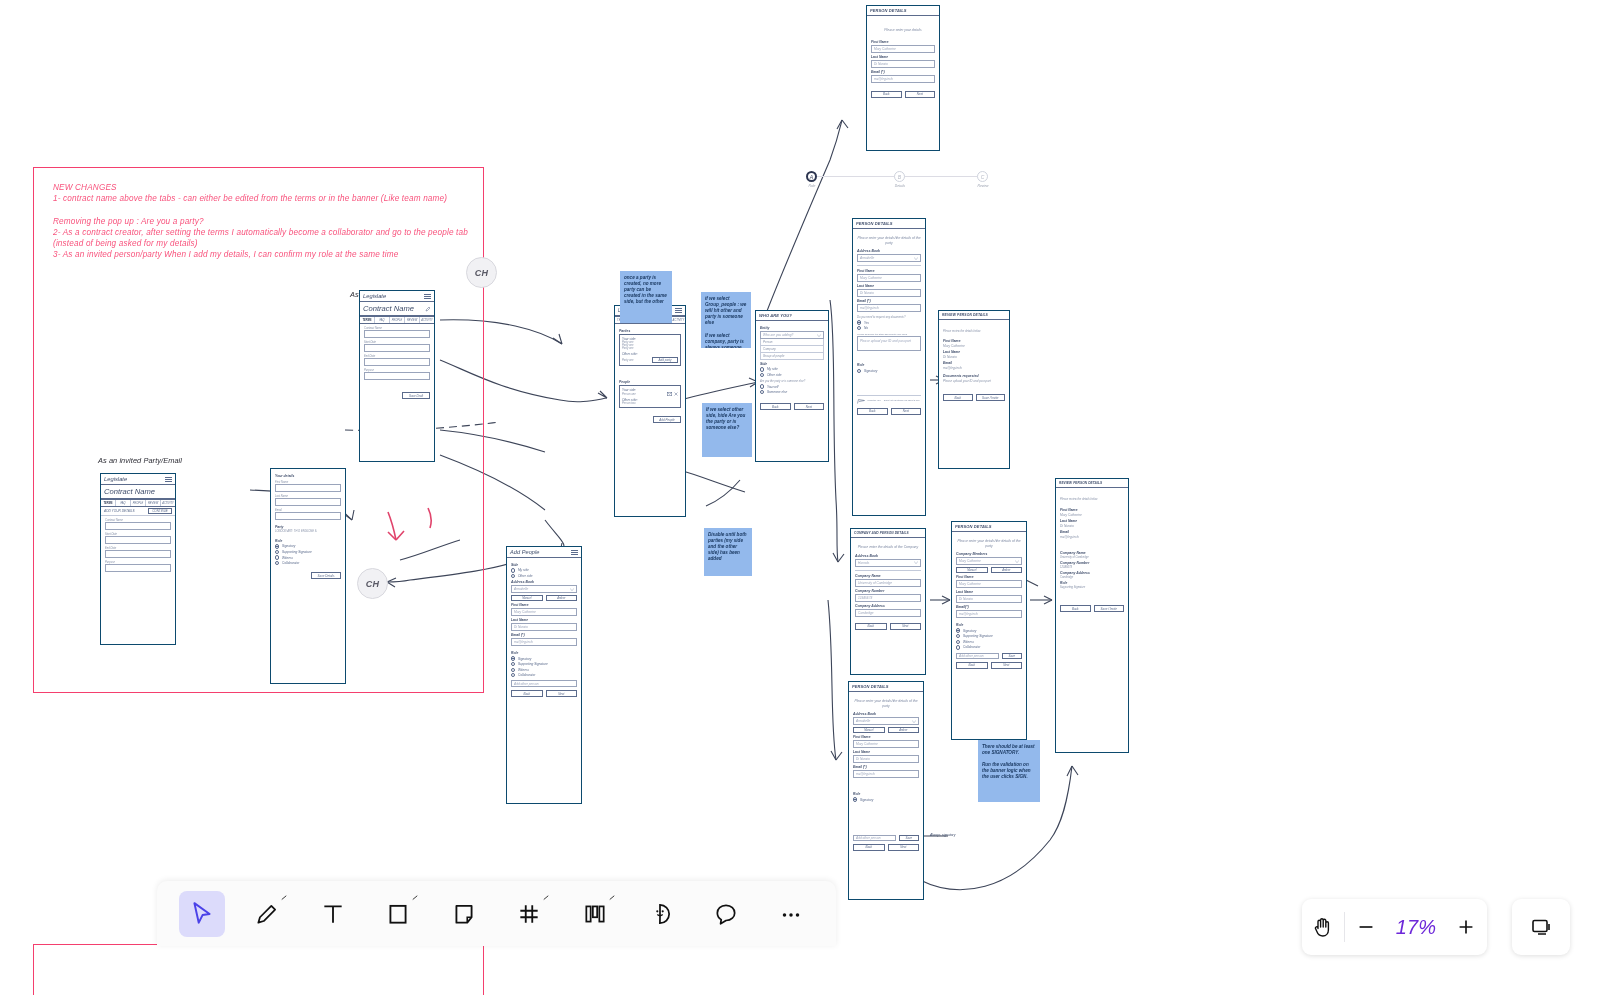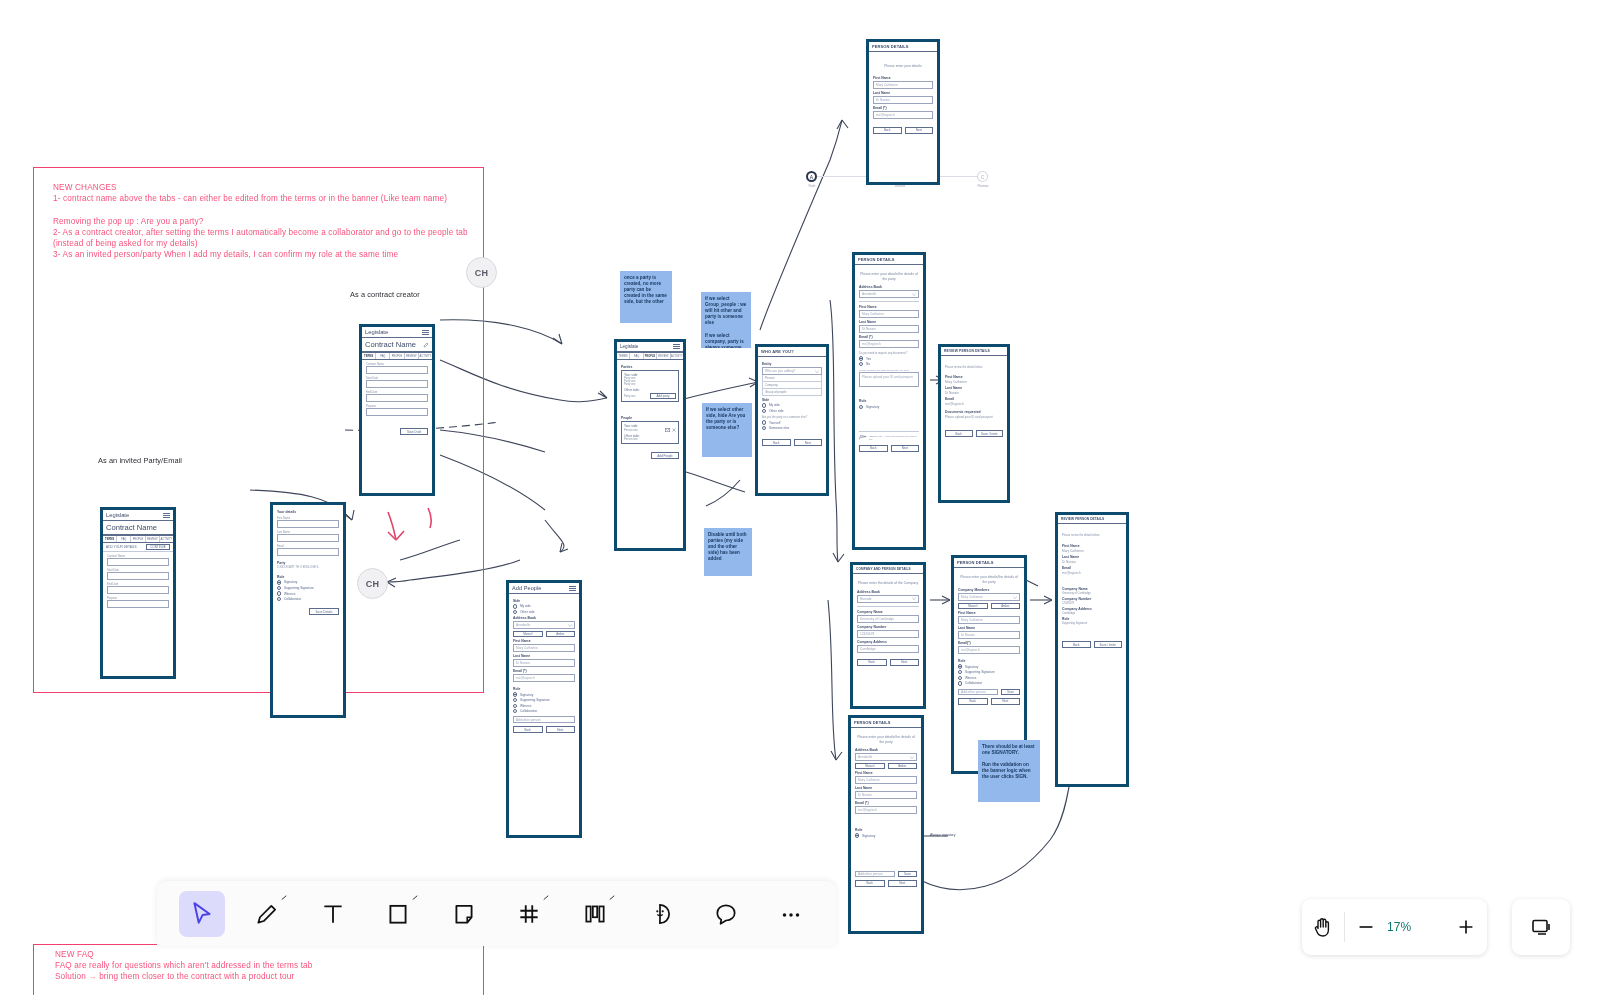--- a/index.html
+++ b/index.html
@@ -2,33 +2,33 @@
 <html><head>
 <meta charset="utf-8">
 <style>
   html,body{margin:0;padding:0;}
   body{
     width:1600px;height:995px;overflow:hidden;position:relative;
     background:#ffffff;
     font-family:"Liberation Sans","DejaVu Sans",sans-serif;
     -webkit-font-smoothing:antialiased;
   }
-  .canvas{position:absolute;inset:0;overflow:hidden;}
+  .canvas{position:absolute;inset:0;overflow:hidden;font-style:italic;}
   svg.ink{position:absolute;left:0;top:0;width:1600px;height:995px;pointer-events:none;}
 
   
   .redframe{position:absolute;border:1.6px solid #f43f6e;box-sizing:border-box;}
   .redtext{position:absolute;color:#f8527c;font-size:8.2px;line-height:11.2px;white-space:pre-line;letter-spacing:.02em;}
 
   
   .sticky{position:absolute;background:#93b9ec;color:#1b3a63;font-size:4.6px;line-height:6.1px;
           padding:4px 4px;box-sizing:border-box;white-space:pre-line;overflow:hidden;font-weight:600;}
 
   
-  .wf{position:absolute;background:#ffffff;border:3px solid #0c4a6e;box-sizing:border-box;overflow:hidden;margin-top:34px;}
+  .wf{position:absolute;background:#ffffff;border:1px solid #0c4a6e;box-sizing:border-box;overflow:hidden;}
   .wf .hdr{border-bottom:1px solid #5b6b8c;display:flex;align-items:center;justify-content:space-between;
            padding:2px 3px;box-sizing:border-box;}
   .wf .hdrtitle{font-size:5.6px;color:#3f4d6b;letter-spacing:.01em;}
   .wf .ttl{font-size:4.0px;color:#3f4d6b;font-weight:700;letter-spacing:.03em;}
   .wf .sub{font-size:3.4px;color:#7a86a0;text-align:center;line-height:4.6px;}
   .wf .lbl{font-size:3.4px;color:#3f4d6b;font-weight:700;margin:2px 0 1px 0;}
   .wf .lblsm{font-size:2.7px;color:#8691a8;}
   .wf .inp{border:1px solid #9aa4bb;height:8px;display:flex;align-items:center;padding:0 2px;
            box-sizing:border-box;font-size:3.2px;color:#9aa4bb;background:#fff;}
   .wf .inp.tall{height:15px;align-items:flex-start;padding-top:1.5px;}
@@ -78,21 +78,21 @@
            display:flex;align-items:center;padding:0 22px;box-sizing:border-box;gap:20px;}
   .tool{width:46px;height:46px;border-radius:8px;display:flex;align-items:center;justify-content:center;
         position:relative;cursor:pointer;}
   .tool.active{background:#dcdbfb;}
   .tool .caret{position:absolute;right:3px;top:4px;width:6px;height:6px;}
 
   
   .zoombar{position:absolute;right:113px;top:899px;height:56px;background:#fff;border-radius:9px;
            box-shadow:0 1px 5px rgba(0,0,0,.13);display:flex;align-items:center;}
   .zoombar .divider{width:1px;height:30px;background:#e6e6ea;}
-  .zoomval{font-size:12px;color:#0f766e;width:58px;letter-spacing:.01em;}
+  .zoomval{font-size:20px;color:#6d28d9;width:58px;text-align:center;letter-spacing:.01em;}
   .zbtn{width:42px;height:56px;display:flex;align-items:center;justify-content:center;cursor:pointer;}
   .presentbar{position:absolute;right:30px;top:899px;width:58px;height:56px;background:#fff;border-radius:9px;
               box-shadow:0 1px 5px rgba(0,0,0,.13);display:flex;align-items:center;justify-content:center;}
 </style>
 </head>
 <body>
 
 <div class="canvas">
 
   <svg class="ink" viewBox="0 0 1600 995">
@@ -145,23 +145,20 @@
   <div class="redframe" style="left:33px;top:167px;width:451px;height:526px;"></div>
   <div class="redtext" style="left:53px;top:182px;width:420px;">NEW CHANGES
 1- contract name above the tabs - can either be edited from the terms or in the banner (Like team name)
 
 Removing the pop up : Are you a party?
 2- As a contract creator, after setting the terms I automatically become a collaborator and go to the people tab
 (instead of being asked for my details)
 3- As an invited person/party When I add my details, I can confirm my role at the same time</div>
 
   <div class="redframe" style="left:33px;top:944px;width:451px;height:80px;"></div>
-  <div class="redtext" style="left:55px;top:949px;width:420px;">NEW FAQ
-FAQ are really for questions which aren't addressed in the terms tab
-Solution → bring them closer to the contract with a product tour</div>
 
   <div class="sectlbl" style="left:350px;top:290px;">As a contract creator</div>
   <div class="sectlbl" style="left:98px;top:456px;">As an invited Party/Email</div>
 
   <div class="avatar" style="left:466px;top:257px;width:29px;height:29px;">
     <span>CH</span>
   </div>
   <div class="avatar" style="left:357px;top:568px;width:29px;height:29px;">
     <span>CH</span>
   </div>

